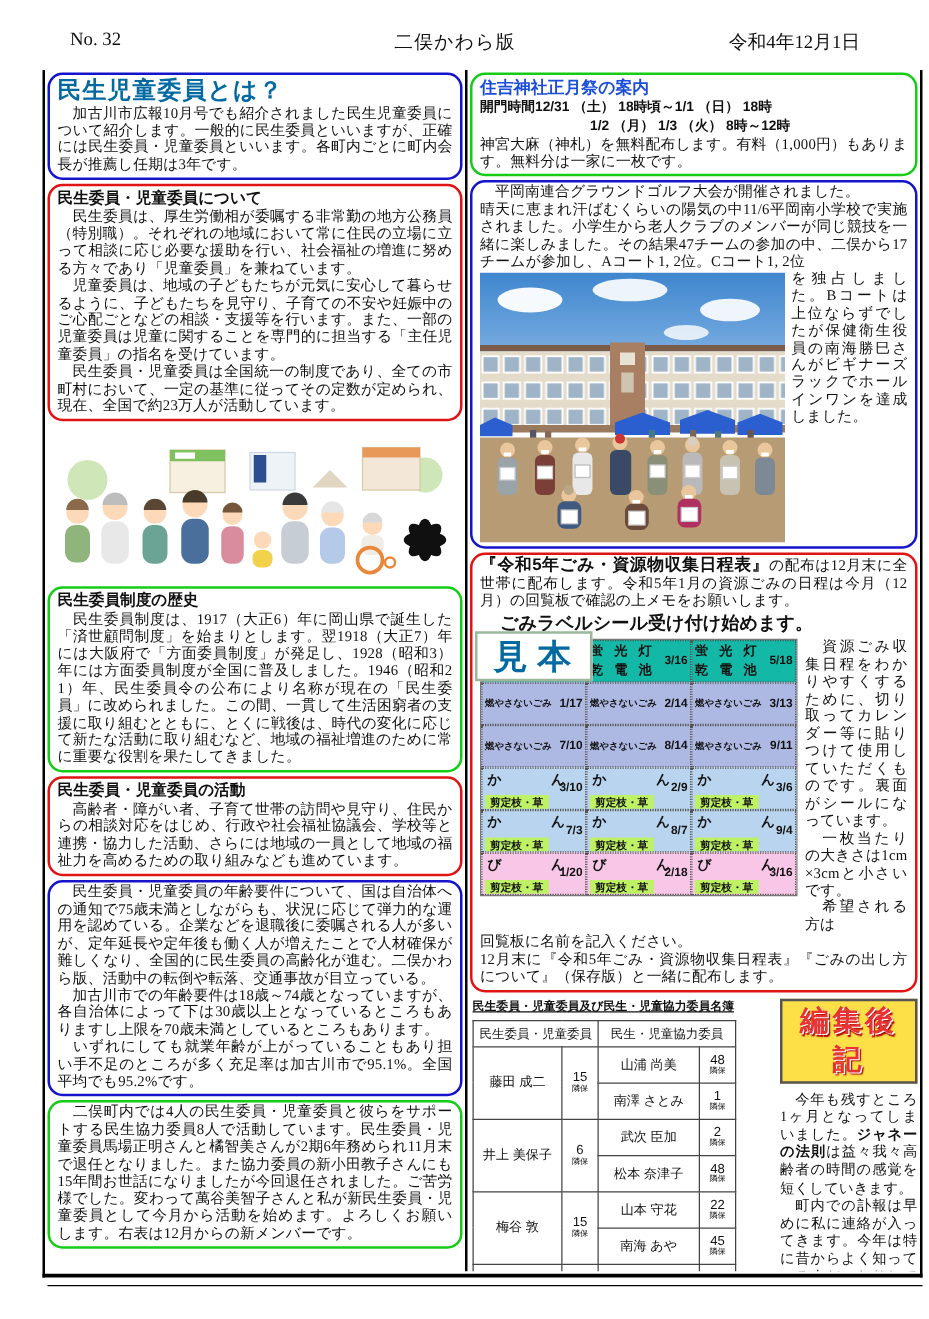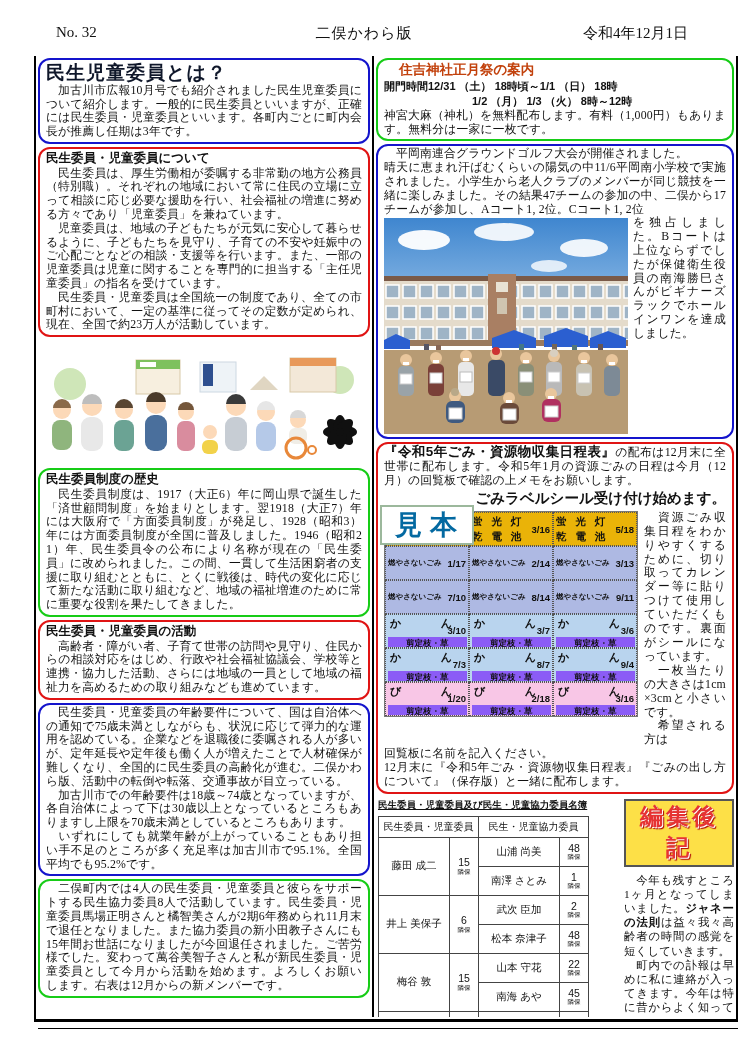--- a/index.html
+++ b/index.html
@@ -13,47 +13,47 @@
   .frame{position:absolute;left:34px;top:56px;width:704px;height:966px;border-left:2px solid #000;border-right:2px solid #000;border-bottom:3px solid #000;box-sizing:border-box;}
   .bottom-echo{position:absolute;left:38px;top:1028px;width:700px;height:1px;background:#000;}
   .col-left{position:absolute;left:0;top:0;width:336px;height:961px;overflow:hidden;}
   .col-right{position:absolute;left:336px;top:0;width:364px;height:961px;overflow:hidden;border-left:2px solid #000;box-sizing:border-box;}
   
   .bx{border:2.5px solid #000;border-radius:12px;margin:2px 2px 3px;padding:1px 6px 3px;box-sizing:border-box;overflow:hidden;}
   .b-blue{border-color:#1414cc}
   .b-red{border-color:#e01414}
   .b-green{border-color:#17cc17}
   .bx-title{font-family:"Liberation Sans",sans-serif;font-weight:bold;font-size:12.5px;margin:1px 0 0;line-height:1.25;}
-  .intro-title{color:#0f172a;font-size:19px;letter-spacing:1px;line-height:1.15;}
-  .red-title{color:#c2410c;font-size:13.5px;margin-left:15px;}
+  .intro-title{color:#0369a1;font-size:19px;letter-spacing:1px;line-height:1.15;}
+  .red-title{color:#1d4ed8;font-size:13.5px;}
   .tx{font-size:11.8px;line-height:13.8px;letter-spacing:0.2px;text-align:justify;word-break:break-all;margin:0;}
   .illus{margin:0 2px;text-align:center;}
   
   .shr-line{font-family:"Liberation Sans",sans-serif;font-weight:bold;font-size:11px;line-height:15px;margin:0;}
   .shr-line2{margin-left:88px;}
   
   .photo-wrap{float:left;margin:2px 5px 0 0;line-height:0;}
   
   .gomi-intro{margin:0;}
   .gomi-strong{font-family:"Liberation Sans",sans-serif;font-weight:bold;font-size:13.5px;}
-  .gomi-sub{font-family:"Liberation Sans",sans-serif;font-weight:bold;font-size:14.5px;margin:1px 0 3px;text-align:right;}
+  .gomi-sub{font-family:"Liberation Sans",sans-serif;font-weight:bold;font-size:14.5px;margin:1px 16px 3px;}
   .cal-zone{position:relative;}
   .cal{float:left;width:254px;border:1px solid #777;box-sizing:border-box;background:#fff;}
   .cal-row{display:flex;}
   .cal-cell{box-sizing:border-box;width:84.6px;height:34px;border:1px dotted #555;position:relative;font-family:"Liberation Sans",sans-serif;font-weight:bold;overflow:hidden;}
-  .fluor{background:#eab308;}
+  .fluor{background:#14b8a6;}
   .fl-lines{display:flex;flex-direction:column;font-size:10.5px;line-height:1.45;padding:1px 0 0 2px;letter-spacing:3px;}
   .cal-date{position:absolute;right:2px;top:50%;transform:translateY(-50%);font-size:9.5px;letter-spacing:0;}
   .burn{background:#aeb9e3;}
   .burn-label{position:absolute;left:2px;top:50%;transform:translateY(-50%);font-size:7.5px;}
   .kan{background:#b9d4ee;}
   .bin{background:#f8c6e6;}
   .kan-top{display:flex;justify-content:space-between;align-items:center;height:16px;padding:1px 16px 0 4px;font-size:11px;}
   .kan-date{font-size:9.5px;position:absolute;right:2px;top:10px;}
-  .tag{display:inline-block;background:#8b5cf6;font-size:8.5px;padding:0 18px;margin:0 0 0 2px;line-height:13px;}
+  .tag{display:inline-block;background:#bef264;font-size:8.5px;padding:0 4px;margin:0 0 0 2px;line-height:13px;}
   .mihon{position:absolute;top:-6px;left:-4px;width:94px;height:40px;background:#fff;border:2px solid #9cb89c;color:#0369a1;font-family:"Liberation Sans",sans-serif;font-weight:bold;font-size:27px;letter-spacing:8px;display:flex;align-items:center;justify-content:center;z-index:2;box-sizing:border-box;padding-left:6px;}
   .gomi-side{margin-left:260px;font-size:11.8px;line-height:13.9px;letter-spacing:0.2px;text-align:justify;word-break:break-all;}
   .gomi-side p{margin:0;}
   .clr{clear:both;}
   
   .bottom-row{display:flex;margin:5px 2px 0 4px;}
   .roster{width:240px;font-family:"Liberation Sans",sans-serif;}
   .roster-title{font-size:9.5px;font-weight:bold;text-decoration:underline;margin:0 0 4px;}
   .roster-tbl{border-collapse:collapse;}
   .roster-tbl th,.roster-tbl td{border:1px solid #444;font-size:10.5px;padding:1px 2px;text-align:center;font-weight:normal;}
@@ -372,21 +372,21 @@
           </div>
 
           <div class="cal-row">
             <div class="cal-cell kan"><div class="kan-top">
                   <span>か</span>
                   <span>ん</span>
                 </div><span class="kan-date">3/10</span><span class="tag">剪定枝・草</span></div>
             <div class="cal-cell kan"><div class="kan-top">
                   <span>か</span>
                   <span>ん</span>
-                </div><span class="kan-date">3/7</span><span class="tag">剪定枝・草</span></div>
+                </div><span class="kan-date">2/9</span><span class="tag">剪定枝・草</span></div>
             <div class="cal-cell kan"><div class="kan-top">
                   <span>か</span>
                   <span>ん</span>
                 </div><span class="kan-date">3/6</span><span class="tag">剪定枝・草</span></div>
           </div>
 
           <div class="cal-row">
             <div class="cal-cell kan"><div class="kan-top">
                   <span>か</span>
                   <span>ん</span>

